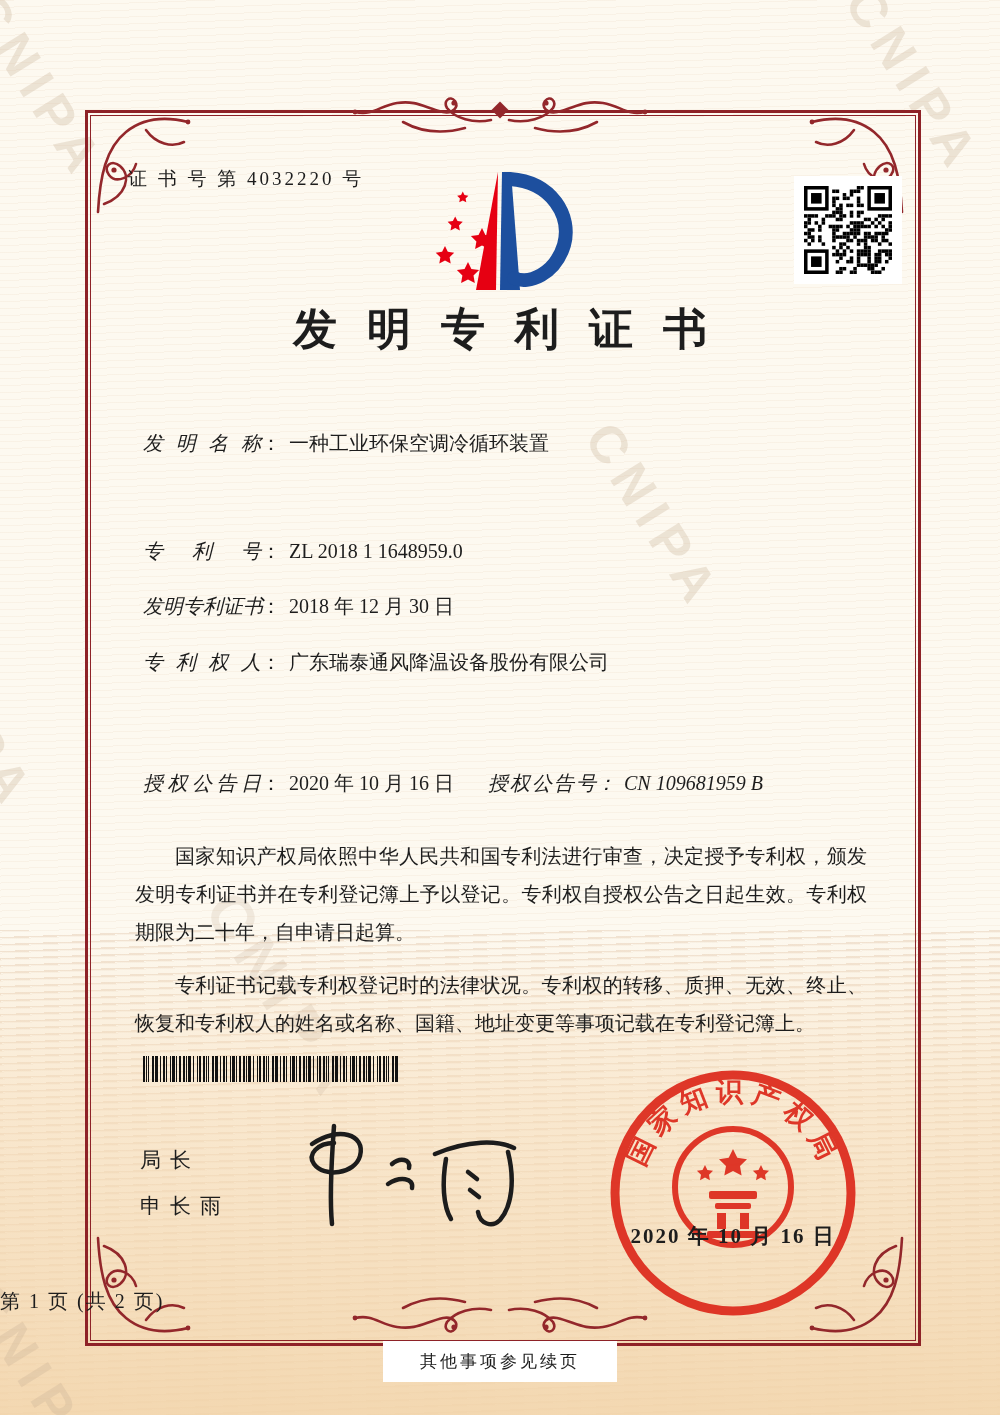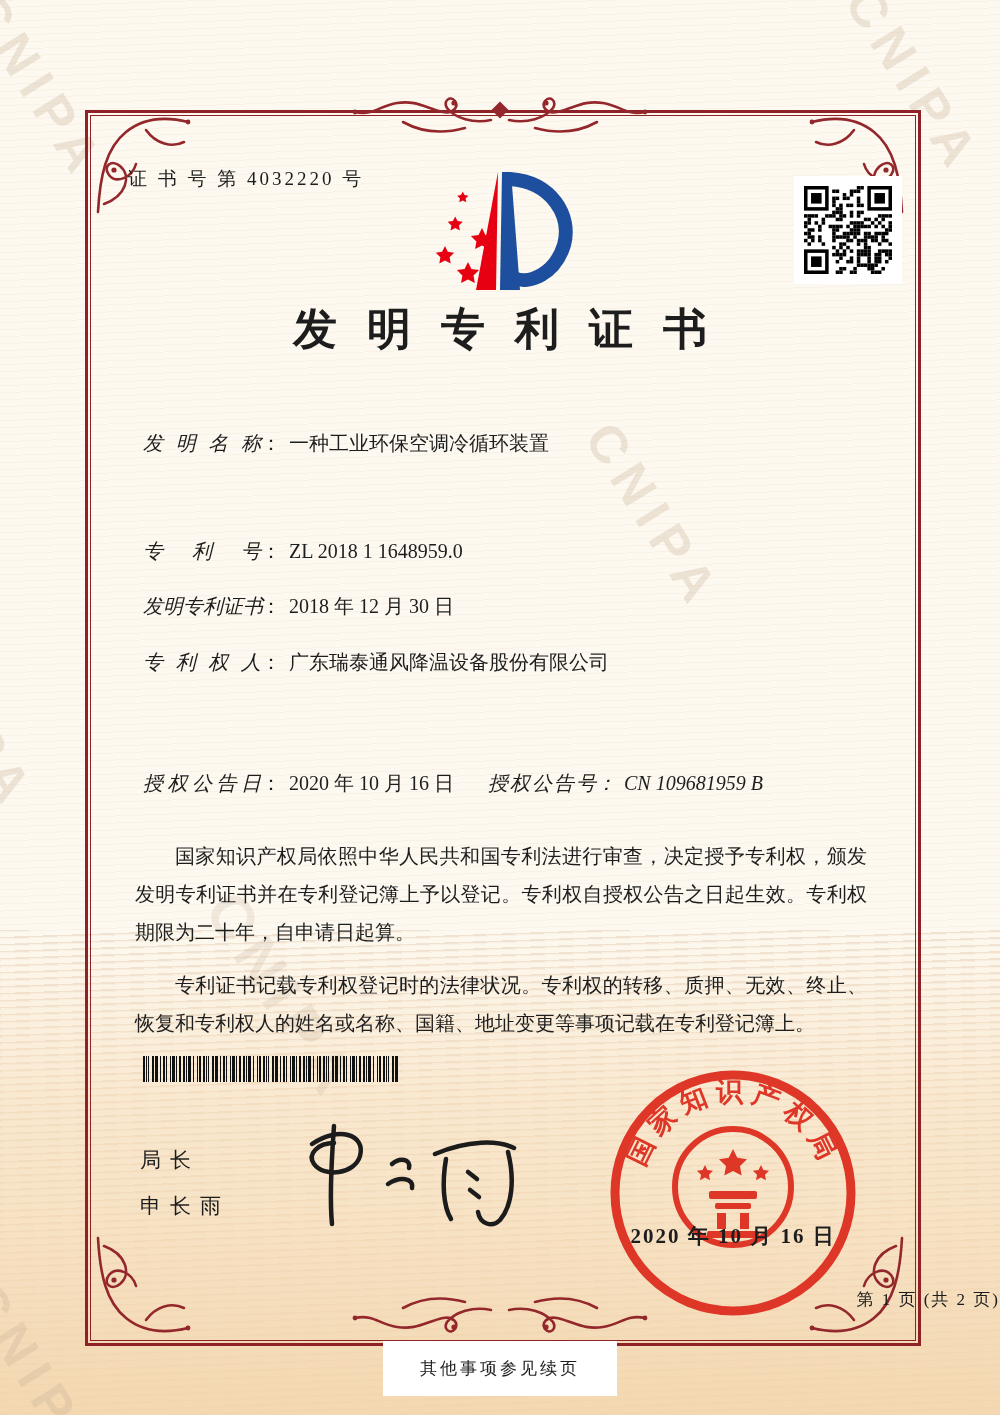--- a/index.html
+++ b/index.html
@@ -32,22 +32,22 @@
   .fcolon{display:inline-block;}
   .fvalue{margin-left:8px;}
   .row2{position:absolute;left:345px;top:0;white-space:nowrap;font-style:italic;}
   .flabel2{display:inline-block;width:108px;text-align:justify;text-align-last:justify;}
   .paras{left:120px;top:822px;width:762px;font-size:20px;line-height:38px;text-align:justify;}
   .paras p{margin:15px;text-indent:2em;}
   .issuer-title{left:140px;top:1146px;font-size:21px;letter-spacing:9px;}
   .issuer-name{left:140px;top:1192px;font-size:21px;letter-spacing:9px;}
   .seal-date{left:605px;top:1222px;width:256px;text-align:center;font-size:21px;
              letter-spacing:2px;font-weight:600;z-index:5;}
-  .page-foot{left:0;top:1288px;width:100%;text-align:right;font-size:17px;letter-spacing:2px;}
-  .note-box{left:383px;top:1341px;width:234px;height:55px;background:#ffffff;z-index:6;
+  .page-foot{left:0;top:1288px;width:100%;text-align:left;font-size:20px;letter-spacing:2px;}
+  .note-box{left:383px;top:1341px;width:234px;height:41px;background:#ffffff;z-index:6;
             display:flex;align-items:center;justify-content:center;font-size:17px;letter-spacing:3px;}
   .qr-panel{left:794px;top:176px;width:108px;height:108px;background:#fff;z-index:3;
             display:flex;align-items:center;justify-content:center;}
   .barcode{left:143px;top:1056px;width:258px;height:26px;z-index:3;}
   svg{display:block;}
 </style>
 </head>
 <body>
 
 <div id="cert">

